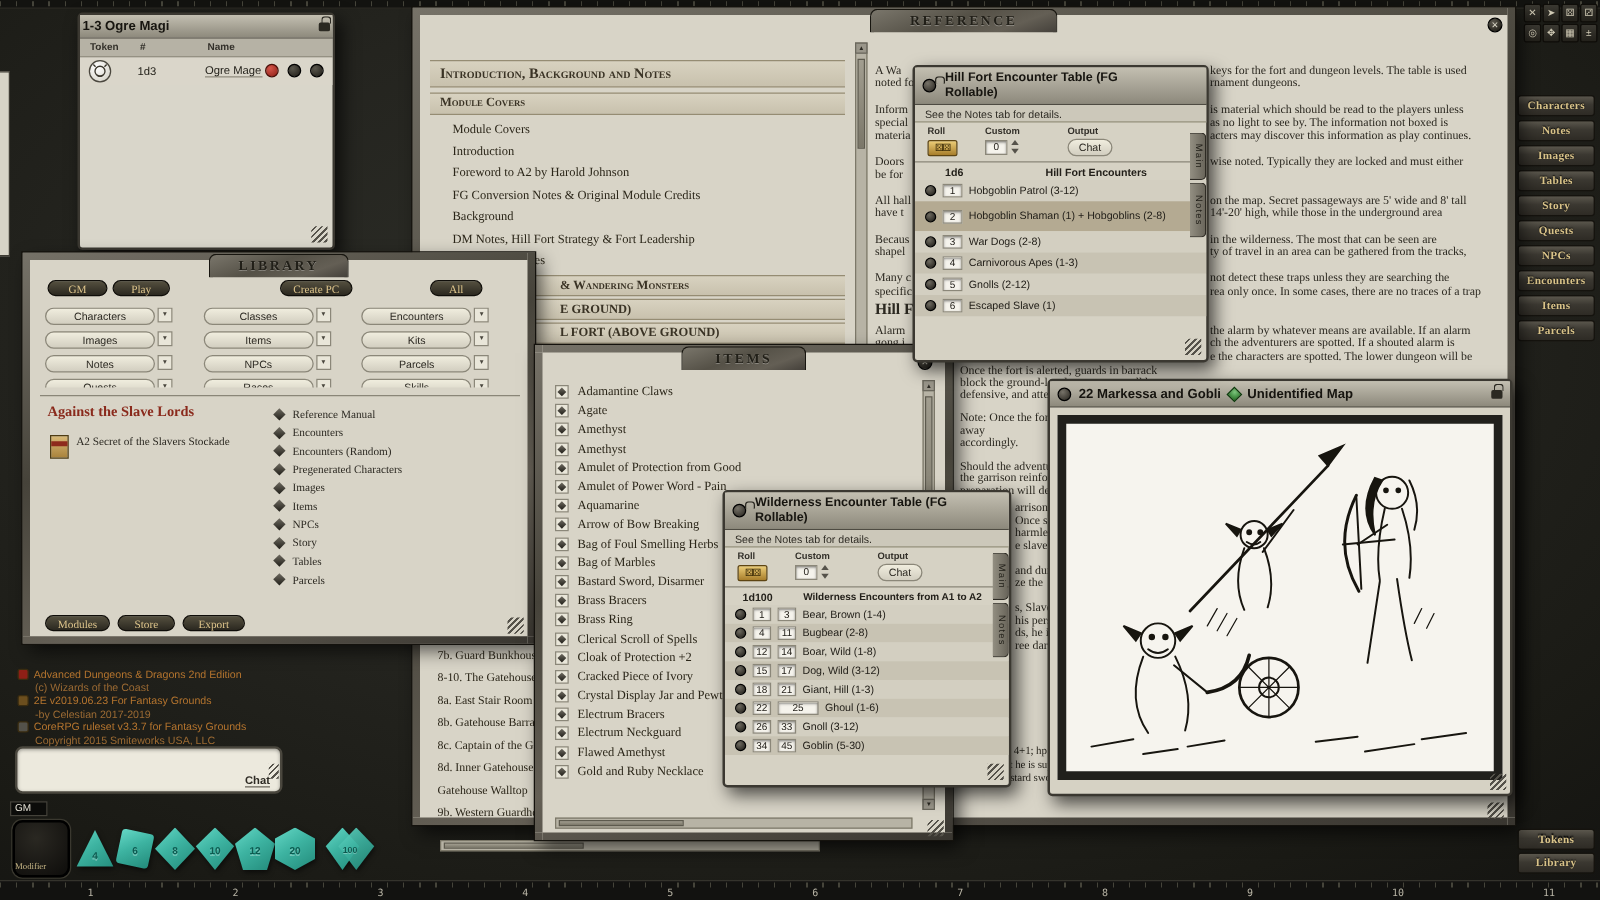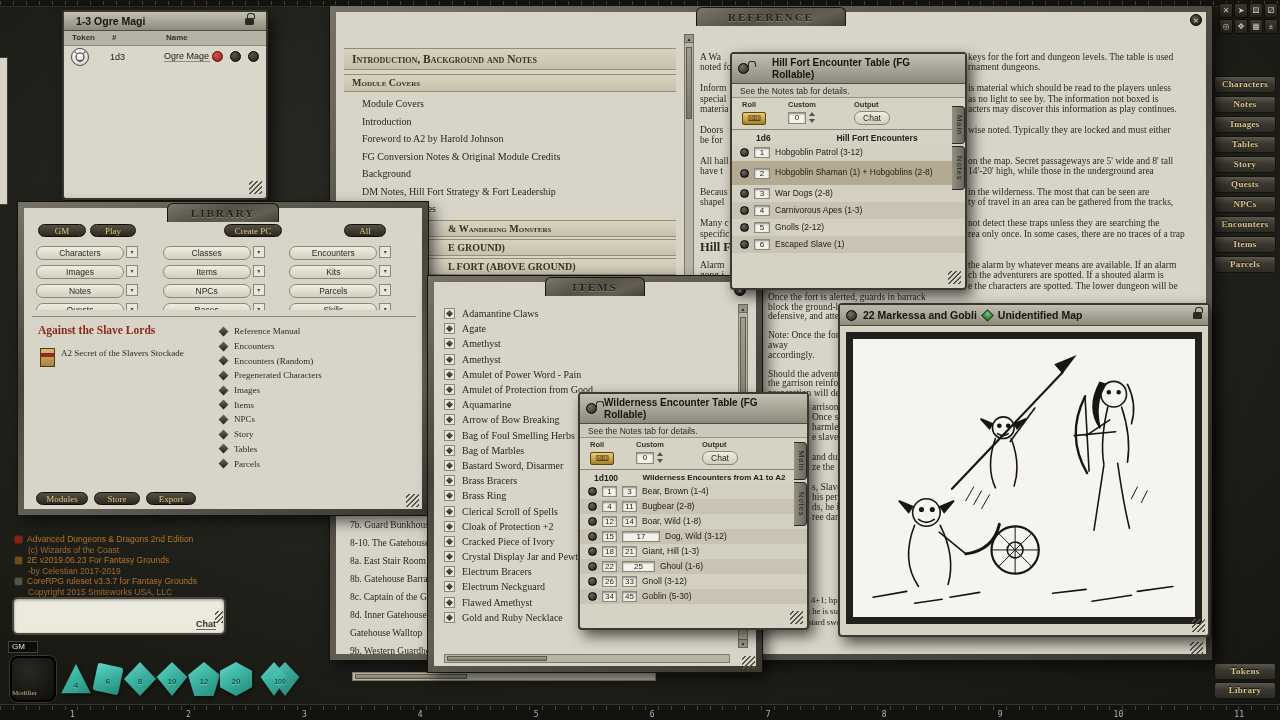--- a/index.html
+++ b/index.html
@@ -62,21 +62,21 @@
 .story-item{height:18px;font-family:"Liberation Serif",serif;font-size:9.5px;color:#2b2619;white-space:nowrap}
 #ref-page{left:364px;top:38px;width:508px;height:606px;font-family:"Liberation Serif",serif;font-size:9.5px;color:#2b2820}
 .pline{position:relative;height:10.4px;white-space:nowrap}
 .lfrag{position:absolute;left:0}
 .rfrag{position:absolute;left:268px}
 .mline{height:9.6px;white-space:nowrap}
 .sliver{height:10px;white-space:nowrap}
 .bline{height:11px;white-space:nowrap;font-size:8.8px;letter-spacing:-.1px}
 
 #ogre-win{left:62px;top:10px;width:206px;height:190px;z-index:22;background:#d9d6ca}
-#ogre-win .dlgbar{height:19px;display:flex;align-items:center;padding:0 12px}
+#ogre-win .dlgbar{height:19px;display:flex;align-items:center;padding:0 2px}
 .colband{position:absolute;left:0;right:0;top:19px;height:15px;background:#b6b2a5;border-bottom:1px solid #8a8678;font-size:8px;font-weight:bold;color:#33302a}
 .token{width:18px;height:18px;border-radius:50%;background:radial-gradient(circle at 35% 30%,#fff,#cfccc0);border:1px solid #4a473e}
 .redtok{width:11px;height:11px;border-radius:50%;background:radial-gradient(circle at 35% 30%,#d4554a,#8e1f16);border:1px solid #4a0e08}
 .dtok{width:11px;height:11px;border-radius:50%;background:radial-gradient(circle at 35% 30%,#5a574d,#1d1b16);border:1px solid #000}
 .ufield{border-bottom:1px solid #8f8b7e;min-width:46px;display:inline-block}
 
 #lib-win{left:18px;top:202px;width:410px;height:313px;z-index:24}
 #lib-tab{left:50%;top:-5px;transform:translateX(-50%);width:112px}
 #lib-grid{position:absolute;left:10px;top:38px;width:380px;height:64px;overflow:hidden;
  display:grid;grid-template-columns:repeat(3,1fr);grid-auto-rows:19px}
@@ -548,28 +548,28 @@
         <span class="bbox">
           <span class="dia"></span>
         </span>
         <span>Amethyst</span>
       </div>
 
       <div class="item-row">
         <span class="bbox">
           <span class="dia"></span>
         </span>
+        <span>Amulet of Protection from Good</span>
+      </div>
+
+      <div class="item-row">
+        <span class="bbox">
+          <span class="dia"></span>
+        </span>
         <span>Amulet of Power Word - Pain</span>
-      </div>
-
-      <div class="item-row">
-        <span class="bbox">
-          <span class="dia"></span>
-        </span>
-        <span>Amulet of Protection from Good</span>
       </div>
 
       <div class="item-row">
         <span class="bbox">
           <span class="dia"></span>
         </span>
         <span>Aquamarine</span>
       </div>
 
       <div class="item-row">
@@ -678,21 +678,21 @@
   </div>
   <div class="sh" style="left:10px;top:372px;width:286px">
     <div class="sthumb" style="left:2px;top:1px;width:100px;height:5px"></div>
   </div>
   <div class="grip" style="left:308px;top:374px"></div>
 </div>
 
 <div class="dlg enc-win" id="hill-win">
   <div class="dlgbar">
     <span class="circ abs" style="left:6px;top:9px"></span>
-    <span class="abs" style="left:40px;top:3px;width:170px">Hill Fort Encounter Table (FG Rollable)</span>
+    <span class="abs" style="left:24px;top:3px;width:170px">Hill Fort Encounter Table (FG Rollable)</span>
     <span class="lk abs" style="right:8px;top:10px"></span>
   </div>
   <div class="enc-note">See the Notes tab for details.</div>
   <div class="enc-controls">
     <span class="clabel" style="left:10px">Roll</span>
     <span class="clabel" style="left:56px">Custom</span>
     <span class="clabel" style="left:122px">Output</span>
     <button class="goldbtn" style="left:10px">⚄⚄</button>
     <span class="numbox abs" style="left:56px;top:14px;width:18px;height:12px">0</span>
     <span class="spn" style="left:77px">
@@ -786,21 +786,21 @@
       <div class="enc-row">
         <span class="darkdot"></span>
         <span class="numbox nb" style="width:15px">12</span>
         <span class="numbox nb" style="width:15px">14</span>
         <span class="txt">Boar, Wild (1-8)</span>
       </div>
 
       <div class="enc-row">
         <span class="darkdot"></span>
         <span class="numbox nb" style="width:15px">15</span>
-        <span class="numbox nb" style="width:38px">17</span>
+        <span class="numbox nb" style="width:15px">17</span>
         <span class="txt">Dog, Wild (3-12)</span>
       </div>
 
       <div class="enc-row">
         <span class="darkdot"></span>
         <span class="numbox nb" style="width:15px">18</span>
         <span class="numbox nb" style="width:15px">21</span>
         <span class="txt">Giant, Hill (1-3)</span>
       </div>
 

